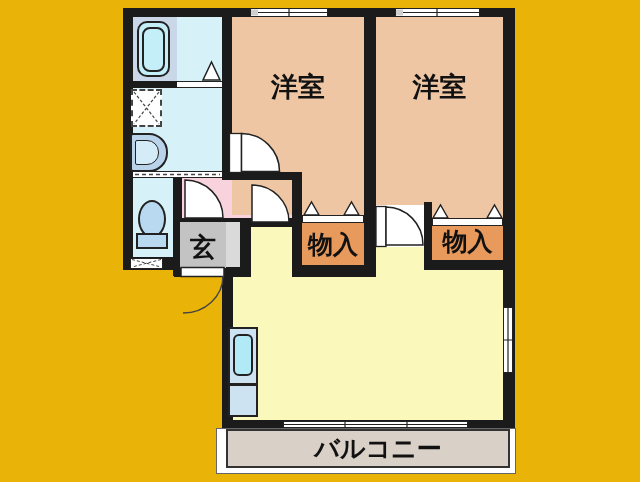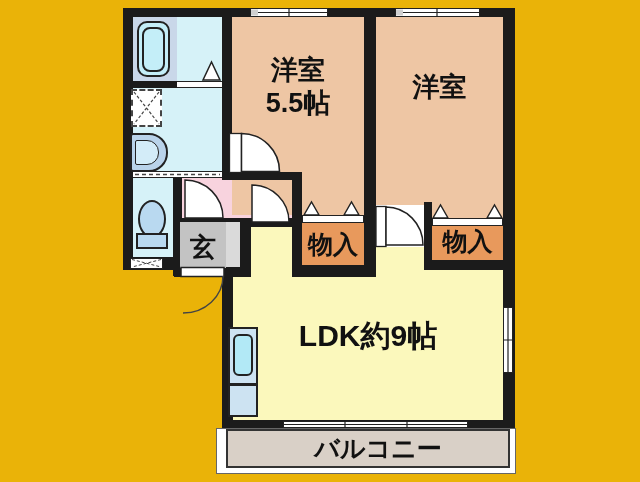--- a/index.html
+++ b/index.html
@@ -166,24 +166,22 @@
 
     <path d="M135,174.5 L220,174.5" stroke="#444" stroke-width="1.4" stroke-dasharray="4,3" fill="none"></path>
 
     <path d="M250,12.5 L328,12.5 M289,8.5 L289,16.5 M395,12.5 L480,12.5 M437,8.5 L437,16.5 M508,307 L508,373 M503.5,340 L513.5,340 M283,424.5 L468,424.5 M345,421 L345,428 M407,421 L407,428" stroke="#222" stroke-width="1.2" fill="none"></path>
     <rect x="251" y="9.5" width="7" height="6" fill="#cfcfcf"></rect>
     <rect x="396" y="9.5" width="7" height="6" fill="#cfcfcf"></rect>
   </svg>
 
   <div class="abs lbl lblA">
     <span>洋室</span>
-    <span>5.5帖</span>
   </div>
   <div class="abs lbl lblB">
     <span>洋室</span>
   </div>
-  <div class="abs lbl lblLDK">LDK約9帖</div>
   <div class="abs lbl lblCL">物入</div>
   <div class="abs lbl lblCR">物入</div>
   <div class="abs lbl lblGen">玄</div>
   <div class="abs lbl lblBal">バルコニー</div>
 
 </div>
 
 </body></html>

